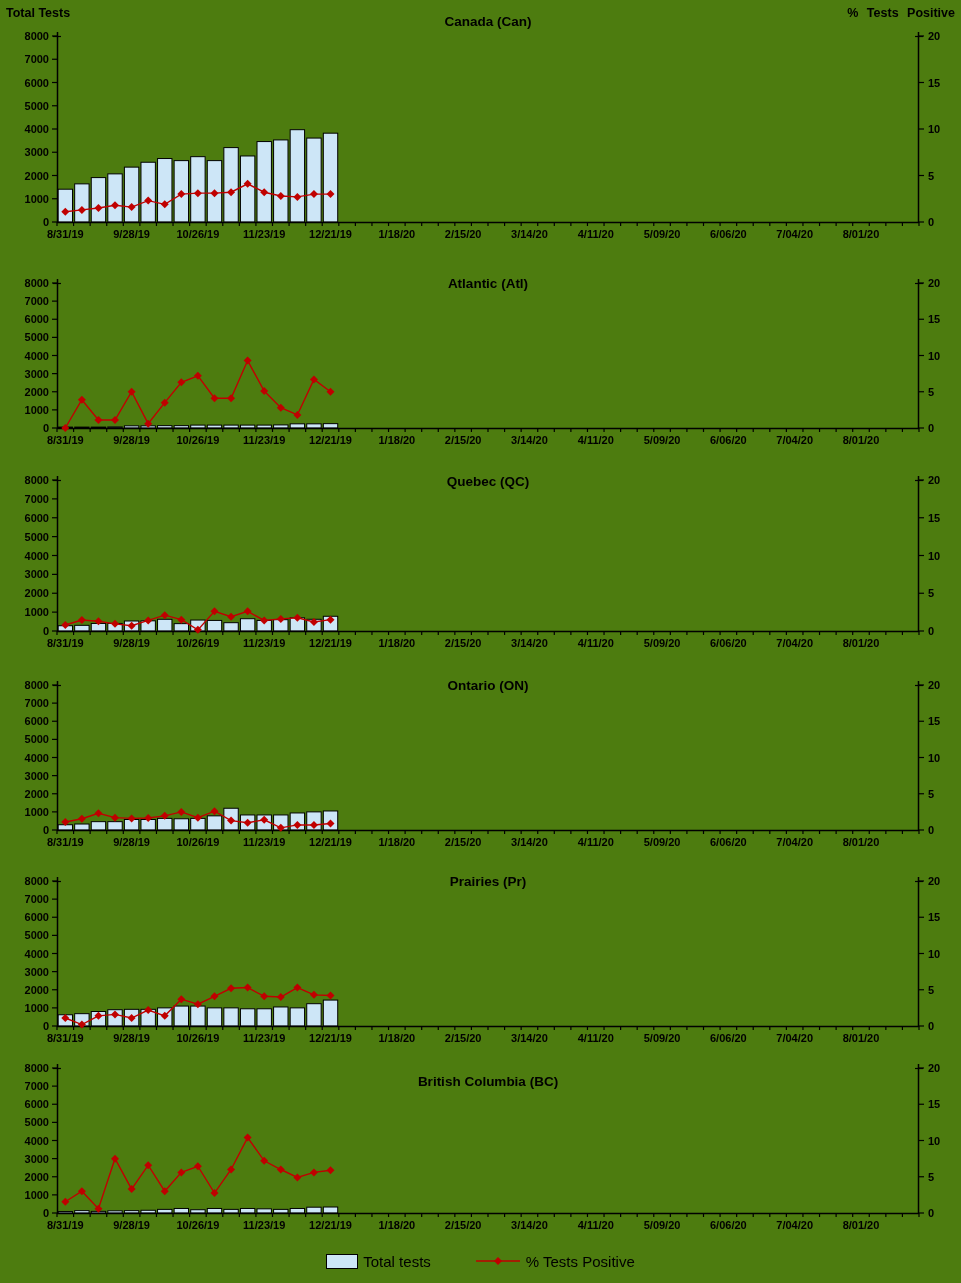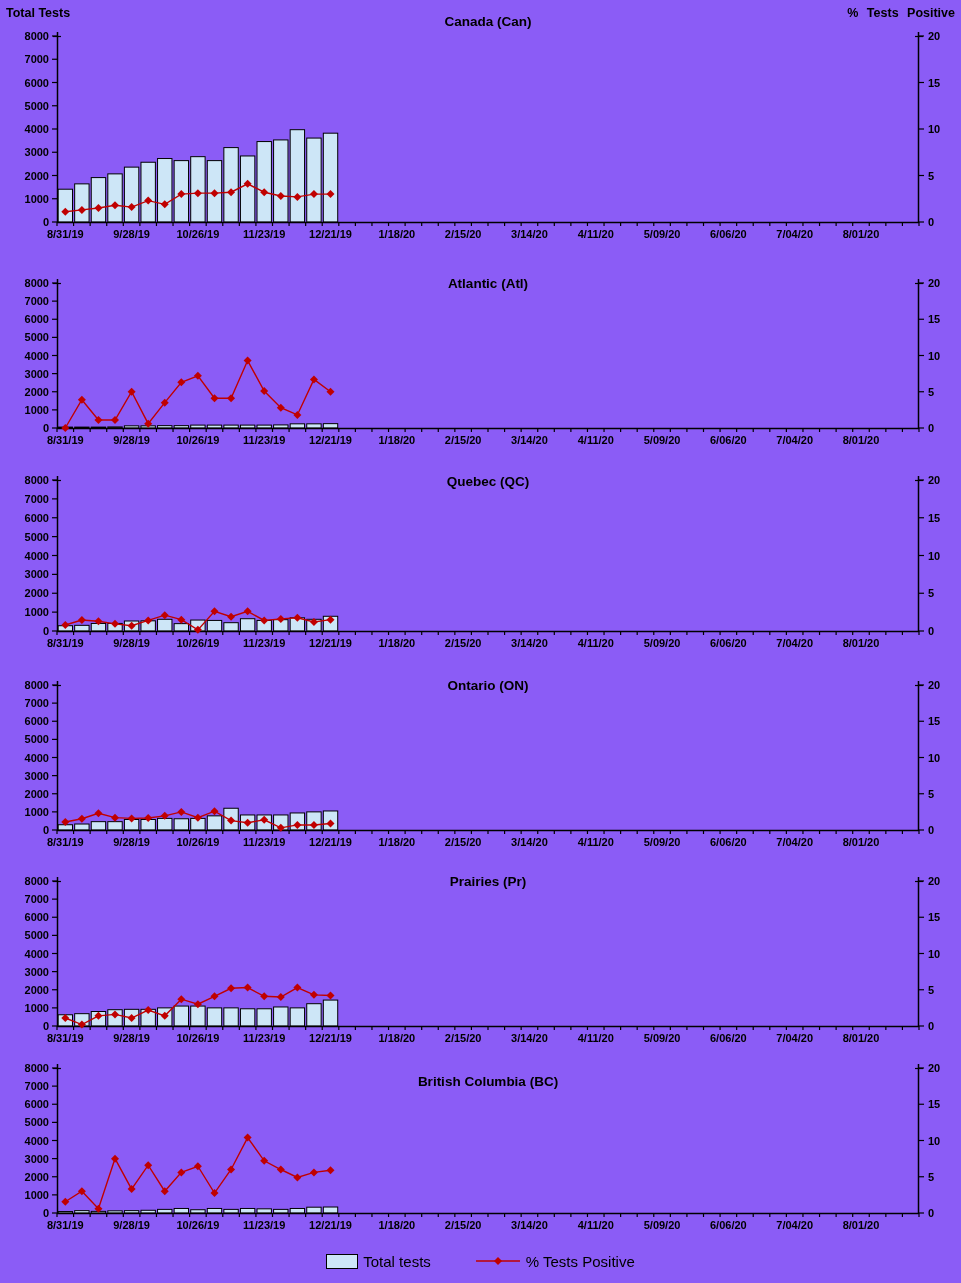--- a/index.html
+++ b/index.html
@@ -1,16 +1,16 @@
 <!DOCTYPE html>
 <html><head>
 <meta charset="utf-8">
 <style>
   html,body{margin:0;padding:0;background:#fff;}
-  .page{position:relative;width:961px;height:1283px;background:#8b5cf6;
+  .page{position:relative;width:961px;height:1283px;background:#4d7c0f;
         font-family:"Liberation Sans",sans-serif;overflow:hidden;}
   .axis-title{position:absolute;top:6px;font-size:12.5px;font-weight:bold;color:#000;}
   .axis-title.left{left:6px;}
   .axis-title.right{right:6px;word-spacing:5px;text-align:right;}
   .charts svg{display:block;}
   svg text{fill:#000;}
   .legend{position:absolute;left:0;bottom:8px;width:961px;height:28px;
           display:flex;align-items:center;justify-content:center;gap:14px;
           font-size:15px;color:#000;}
   .legend .swatch{display:inline-block;width:30px;height:13px;border:1px solid #000;}

